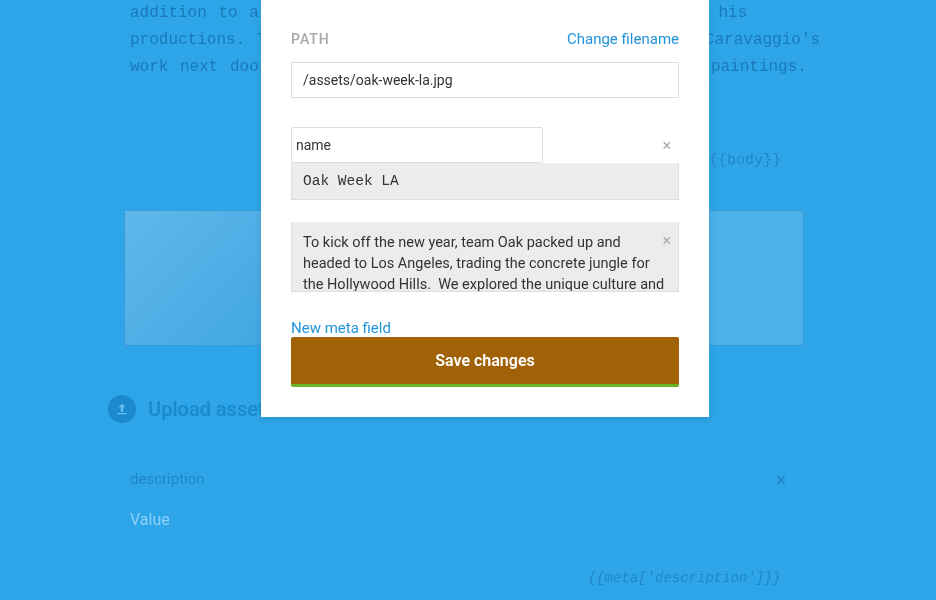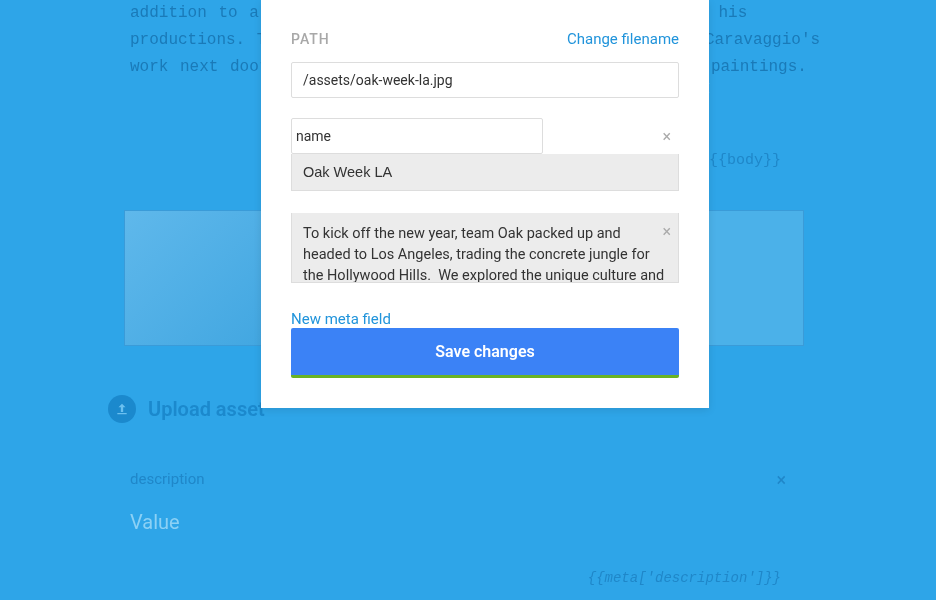--- a/index.html
+++ b/index.html
@@ -99,21 +99,21 @@
       color: #1f87c9;
     }
     .desc-x {
       font-size: 18px;
       color: #1f87c9;
     }
     .value-row {
       position: absolute;
       top: 510px;
       left: 130px;
-      font-size: 20px;
+      font-size: 16px;
       color: #8cd1f5;
     }
     .meta-desc {
       position: absolute;
       top: 570px;
       right: 155px;
       font-family: "Courier New", monospace;
       font-size: 14px;
       color: #1f87c9;
       font-style: italic;
@@ -145,21 +145,21 @@
       color: #2194db;
       font-size: 15px;
       cursor: pointer;
     }
     .path-input {
       width: 100%;
       border: 1px solid #ddd;
       padding: 9px 11px;
       font-size: 14px;
       color: #333;
-      margin-bottom: 20px;
+      margin-bottom: 29px;
       font-family: inherit;
       border-radius: 2px;
     }
     .meta-group {
       margin-bottom: 22px;
       position: relative;
     }
     .meta-key-row {
       display: flex;
       align-items: center;
@@ -186,21 +186,21 @@
       font-family: inherit;
     }
     .meta-value {
       width: 100%;
       background: #ececec;
       border: 1px solid #ddd;
       border-top: none;
       padding: 10px 11px;
       font-size: 14.5px;
       color: #333;
-      font-family: Liberation Sans, sans-serif;
+      font-family: Liberation Mono, monospace;
     }
     .meta-value-textarea {
       width: 100%;
       background: #ececec;
       border: 1px solid #ddd;
       border-top: none;
       padding: 10px 11px;
       font-size: 14.5px;
       color: #333;
       font-family: inherit;
@@ -211,21 +211,21 @@
     }
     .new-meta {
       color: #2194db;
       font-size: 15px;
       cursor: pointer;
       margin-top: -6px;
       display: inline-block;
     }
     .save-btn {
       width: 100%;
-      background: #3b82f6;
+      background: #a16207;
       border: none;
       border-bottom: 3px solid #6ab324;
       color: #fff;
       font-size: 16px;
       font-weight: 600;
       padding: 14px;
       cursor: pointer;
       border-radius: 2px;
       font-family: inherit;
     }

